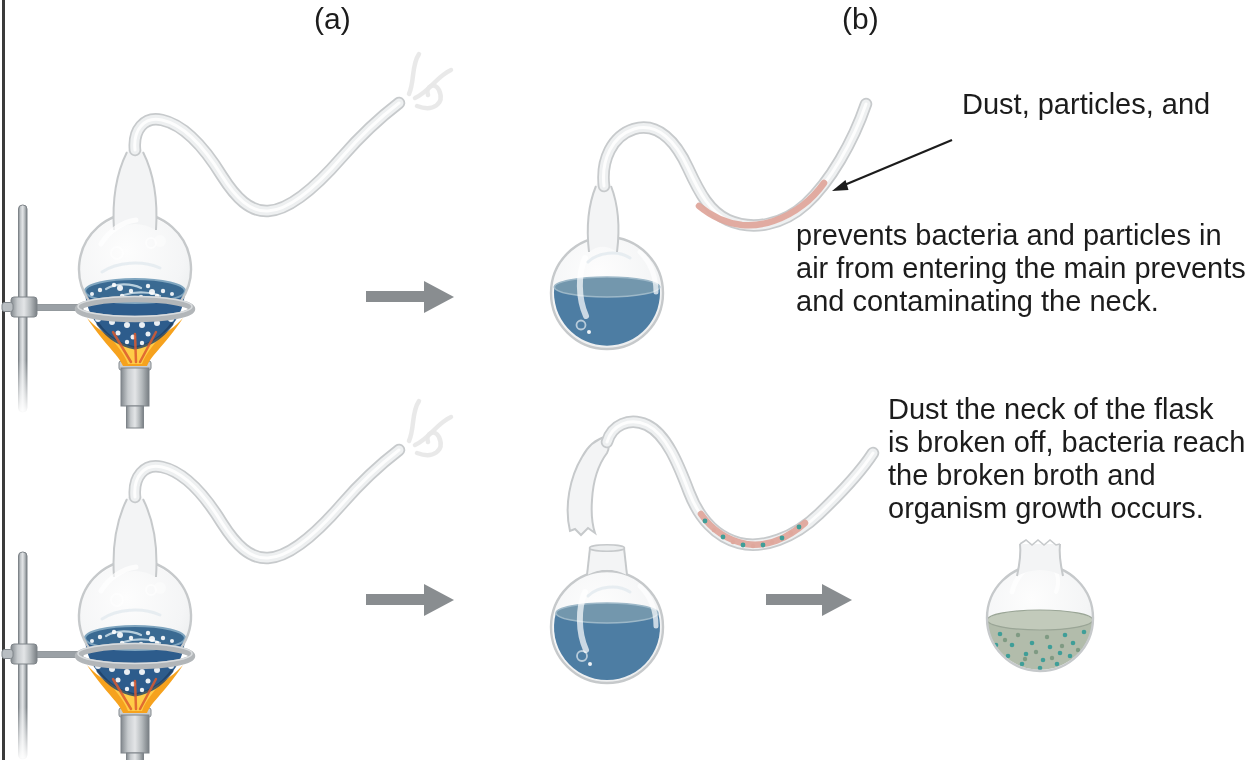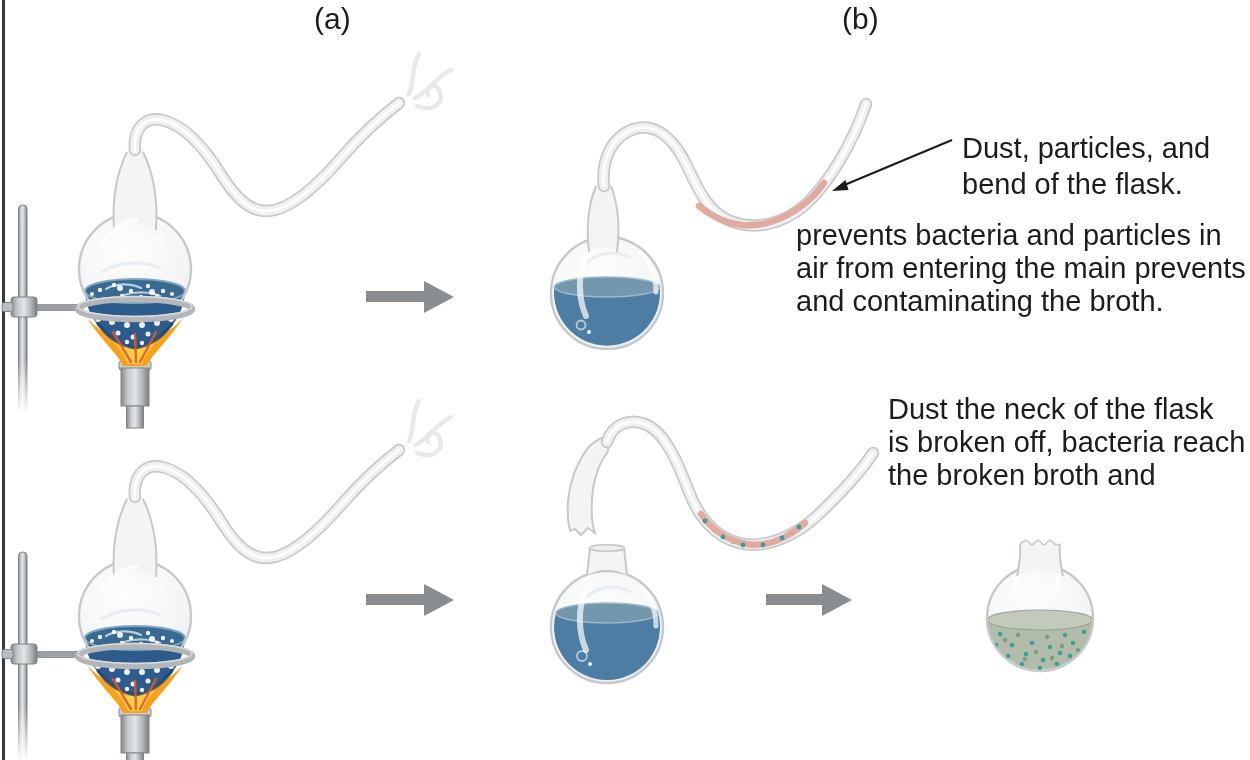--- a/index.html
+++ b/index.html
@@ -4,21 +4,21 @@
 <style>
   html,body{margin:0;padding:0;background:#fff;}
   #stage{
     position:relative;width:1250px;height:760px;overflow:hidden;background:#fff;
     font-family:"Liberation Sans", sans-serif;color:var(--ink,#1c1c1c);
   }
   #scene{position:absolute;left:0;top:0;}
   .plabel{position:absolute;font-size:30px;color:var(--ink,#1c1c1c);}
   .annot{position:absolute;font-size:29px;color:var(--ink,#1c1c1c);}
   .annot .ln{white-space:nowrap;}
-  .annot-dust{line-height:36px;margin-top:44px;}
+  .annot-dust{line-height:36px;}
   .annot-curve{line-height:33px;}
   .annot-broken{line-height:33px;}
   .edge-line{position:absolute;left:2px;top:0;width:3px;height:760px;background:var(--borderLine,#3b3b3b);}
 
   
   .glass-fill{fill:url(#glassG);}
   .glass-edge{fill:none;stroke:var(--glassEdge,#c6c9cb);stroke-width:2.4;}
   .teardrop{fill:var(--glassFill,#f3f4f5);}
   .td-stroke{fill:none;stroke:var(--glassEdge,#c6c9cb);stroke-width:2;}
   .tube-outline{fill:none;stroke:var(--tubeEdge,#c7cacc);stroke-width:12.5;stroke-linecap:round;}
@@ -280,28 +280,28 @@
       <path class="td-stroke" d="M 1060 544 C 1059 552 1060 562 1063 576"></path>
       <polyline fill="none" stroke="#c6c9cb" stroke-width="1.6" points="1020,544 1026,540 1032,545 1038,540 1044,545 1050,540 1056,545 1060,544"></polyline>
     </g>
   </svg>
 
   <div class="plabel" style="left:314px;top:2px">(a)</div>
   <div class="plabel" style="left:842px;top:2px">(b)</div>
 
   <div class="annot annot-dust" style="left:962px;top:86px">
     <div class="ln">Dust, particles, and</div>
-    <div class="ln">bend of the flask.</div>
   </div>
 
   <div class="annot annot-curve" style="left:796px;top:219px">
     <div class="ln">prevents bacteria and particles in</div>
     <div class="ln">air from entering the main prevents</div>
-    <div class="ln">and contaminating the broth.</div>
+    <div class="ln">and contaminating the neck.</div>
   </div>
 
   <div class="annot annot-broken" style="left:888px;top:393px">
     <div class="ln">Dust the neck of the flask</div>
     <div class="ln">is broken off, bacteria reach</div>
     <div class="ln">the broken broth and</div>
+    <div class="ln">organism growth occurs.</div>
   </div>
 
 </div>
 
 </body></html>

